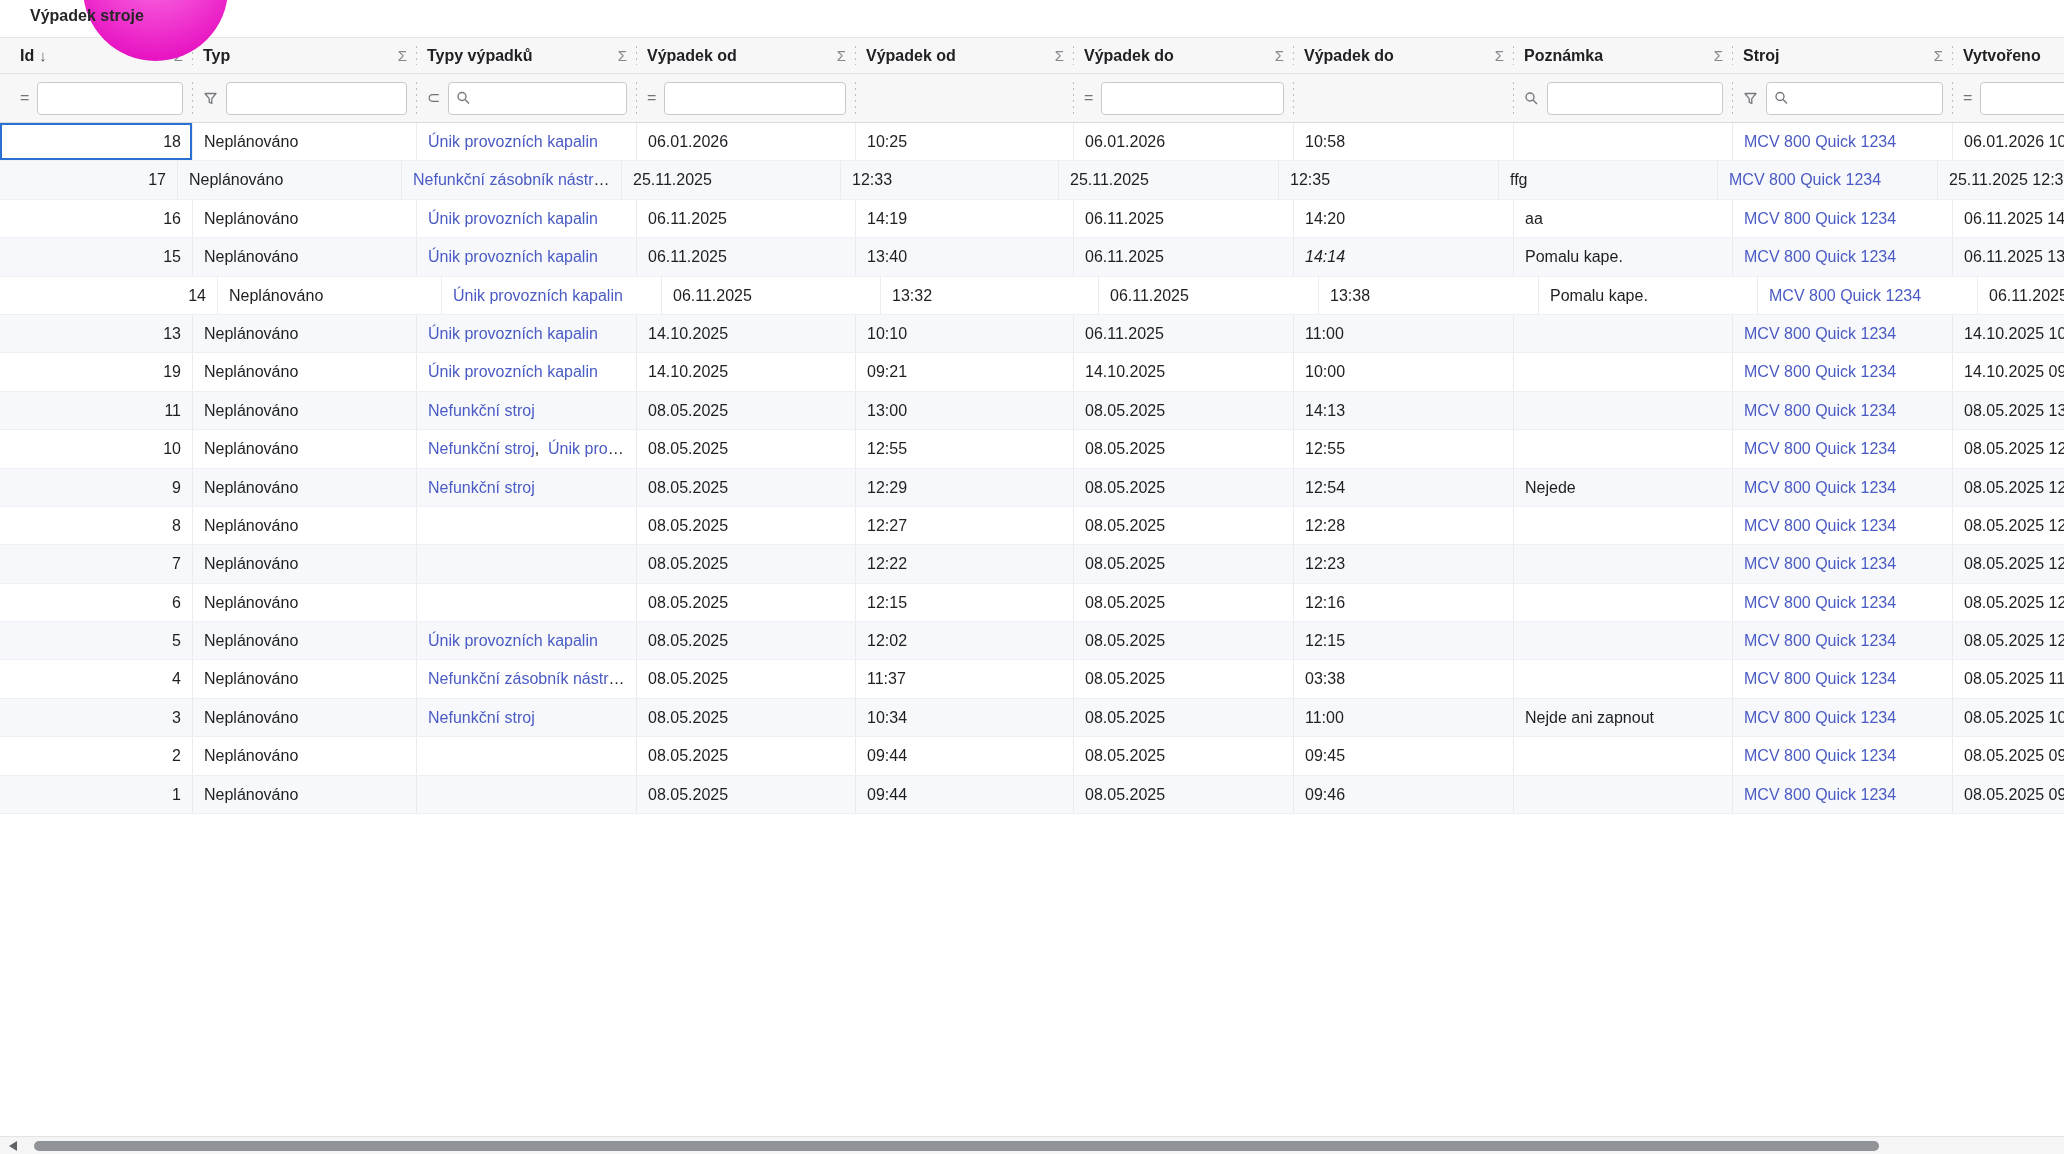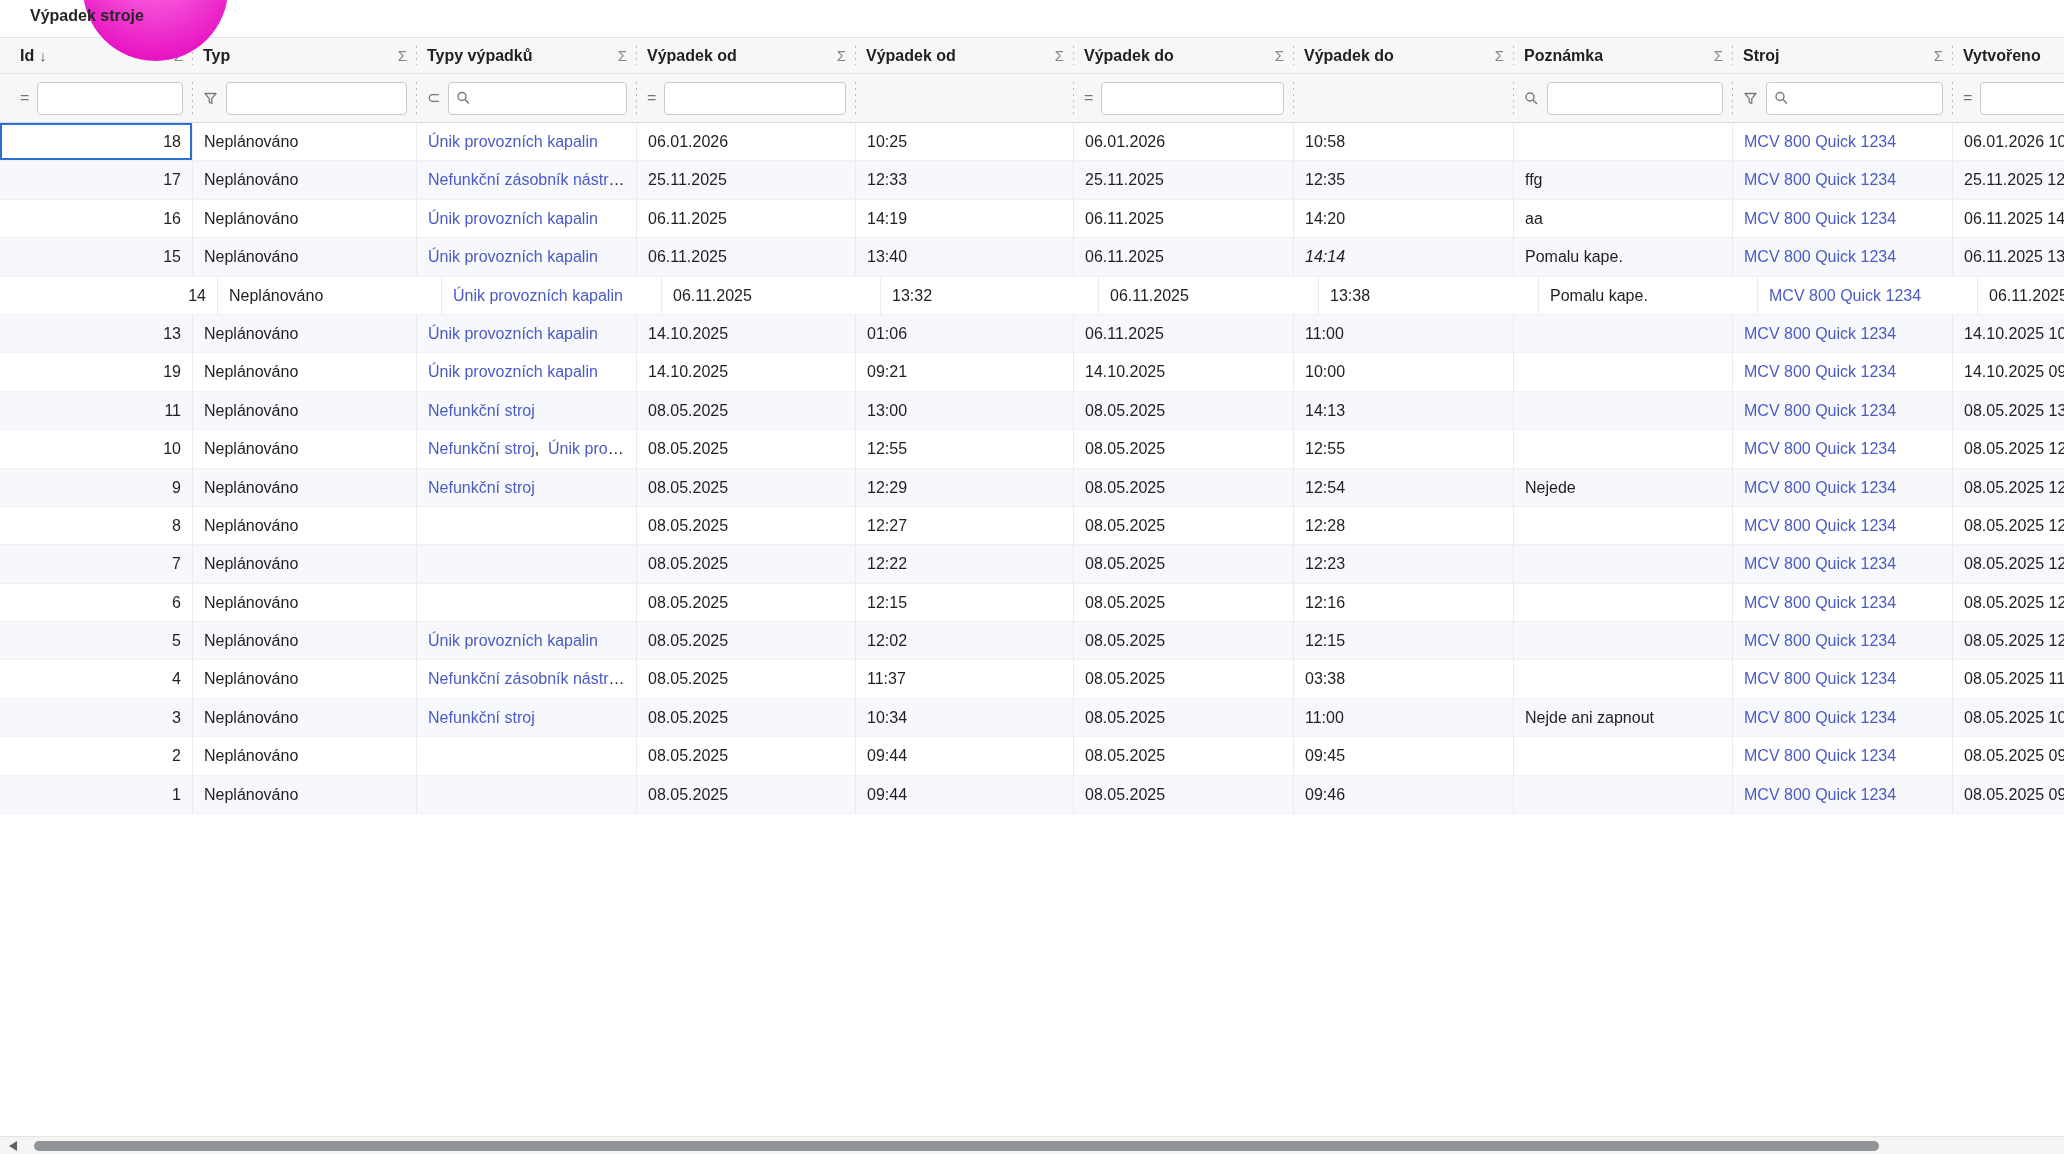--- a/index.html
+++ b/index.html
@@ -214,21 +214,21 @@
           <div class="cell col-typy" style="width: 220px;"><span class="link">Únik provozních kapalin</span></div>
           <div class="cell col-od_date" style="width: 219px;">06.01.2026</div>
           <div class="cell col-od_time" style="width: 218px;">10:25</div>
           <div class="cell col-do_date" style="width: 220px;">06.01.2026</div>
           <div class="cell col-do_time" style="width: 220px;">10:58</div>
           <div class="cell col-poznamka" style="width: 219px;"></div>
           <div class="cell col-stroj" style="width: 220px;"><span class="link">MCV 800 Quick 1234</span></div>
           <div class="cell col-vytvoreno" style="width: 220px;">06.01.2026 10:55</div>
         </div>
         <div class="row alt">
-          <div class="cell col-id num" style="width: 193px;">17</div>
+          <div class="cell col-id num" style="width: 178px;">17</div>
           <div class="cell col-typ" style="width: 224px;">Neplánováno</div>
           <div class="cell col-typy" style="width: 220px;"><span class="link">Nefunkční zásobník nástrojů</span></div>
           <div class="cell col-od_date" style="width: 219px;">25.11.2025</div>
           <div class="cell col-od_time" style="width: 218px;">12:33</div>
           <div class="cell col-do_date" style="width: 220px;">25.11.2025</div>
           <div class="cell col-do_time" style="width: 220px;">12:35</div>
           <div class="cell col-poznamka" style="width: 219px;">ffg</div>
           <div class="cell col-stroj" style="width: 220px;"><span class="link">MCV 800 Quick 1234</span></div>
           <div class="cell col-vytvoreno" style="width: 220px;">25.11.2025 12:33</div>
         </div>
@@ -266,21 +266,21 @@
           <div class="cell col-do_time" style="width: 220px;">13:38</div>
           <div class="cell col-poznamka" style="width: 219px;">Pomalu kape.</div>
           <div class="cell col-stroj" style="width: 220px;"><span class="link">MCV 800 Quick 1234</span></div>
           <div class="cell col-vytvoreno" style="width: 220px;">06.11.2025 13:32</div>
         </div>
         <div class="row alt">
           <div class="cell col-id num" style="width: 193px;">13</div>
           <div class="cell col-typ" style="width: 224px;">Neplánováno</div>
           <div class="cell col-typy" style="width: 220px;"><span class="link">Únik provozních kapalin</span></div>
           <div class="cell col-od_date" style="width: 219px;">14.10.2025</div>
-          <div class="cell col-od_time" style="width: 218px;">01:06</div>
+          <div class="cell col-od_time" style="width: 218px;">10:10</div>
           <div class="cell col-do_date" style="width: 220px;">06.11.2025</div>
           <div class="cell col-do_time" style="width: 220px;">11:00</div>
           <div class="cell col-poznamka" style="width: 219px;"></div>
           <div class="cell col-stroj" style="width: 220px;"><span class="link">MCV 800 Quick 1234</span></div>
           <div class="cell col-vytvoreno" style="width: 220px;">14.10.2025 10:06</div>
         </div>
         <div class="row">
           <div class="cell col-id num" style="width: 193px;">19</div>
           <div class="cell col-typ" style="width: 224px;">Neplánováno</div>
           <div class="cell col-typy" style="width: 220px;"><span class="link">Únik provozních kapalin</span></div>

